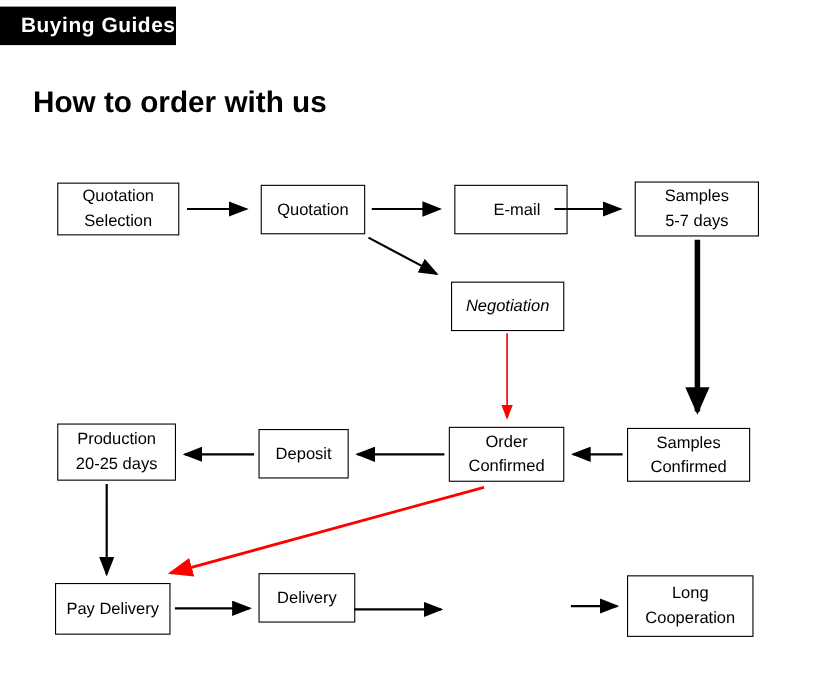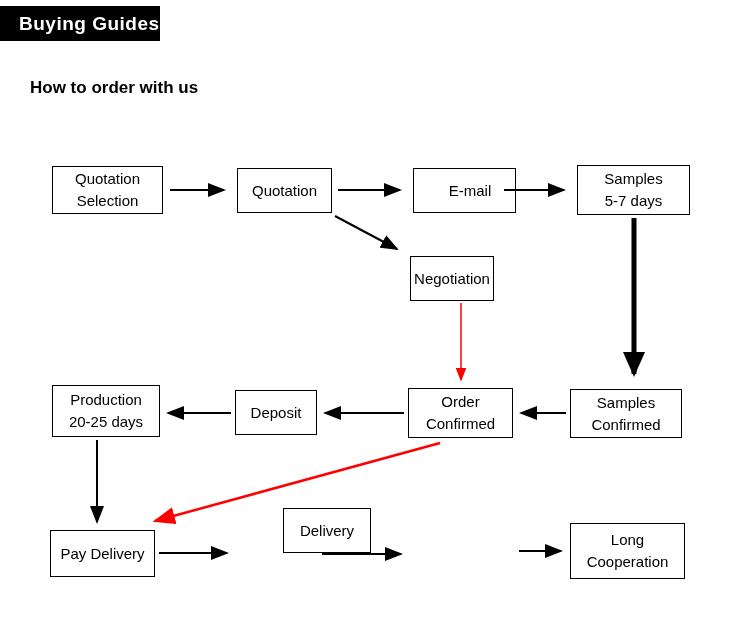--- a/index.html
+++ b/index.html
@@ -21,21 +21,21 @@
     font-weight: bold;
     display: flex;
     align-items: center;
     padding-left: 19px;
     box-sizing: border-box;
     letter-spacing: 0.5px;
   }
   .page-title {
     position: absolute;
     left: 30px; top: 78px;
-    font-size: 17px;
+    font-size: 27px;
     font-weight: 600;
     color: #000000;
   }
   .node {
     position: absolute;
     border: 1.5px solid #000000;
     background: #ffffff;
     box-sizing: border-box;
     display: flex;
     flex-direction: column;
@@ -73,21 +73,21 @@
 
   <div class="node" style="left:413px; top:168px; width:103px; height:45px;padding-left:11px;">
     <span>E-mail</span>
   </div>
 
   <div class="node" style="left:577px; top:165px; width:113px; height:50px;">
     <span>Samples</span>
     <span>5-7 days</span>
   </div>
 
-  <div class="node" style="left:410px; top:256px; width:84px; height:45px;">
+  <div class="node" style="left:410px; top:256px; width:103px; height:45px;font-style:italic;">
     <span>Negotiation</span>
   </div>
 
   <div class="node" style="left:52px; top:385px; width:108px; height:52px;">
     <span>Production</span>
     <span>20-25 days</span>
   </div>
 
   <div class="node" style="left:235px; top:390px; width:82px; height:45px;">
     <span>Deposit</span>
@@ -100,21 +100,21 @@
 
   <div class="node" style="left:570px; top:389px; width:112px; height:49px;">
     <span>Samples</span>
     <span>Confirmed</span>
   </div>
 
   <div class="node" style="left:50px; top:530px; width:105px; height:47px;">
     <span>Pay Delivery</span>
   </div>
 
-  <div class="node" style="left:235px; top:508px; width:88px; height:45px;margin-left:48px;">
+  <div class="node" style="left:235px; top:521px; width:88px; height:45px;">
     <span>Delivery</span>
   </div>
 
 
   <div class="node" style="left:570px; top:523px; width:115px; height:56px;">
     <span>Long</span>
     <span>Cooperation</span>
   </div>
 
   <svg class="arrows" viewBox="0 0 750 617">

